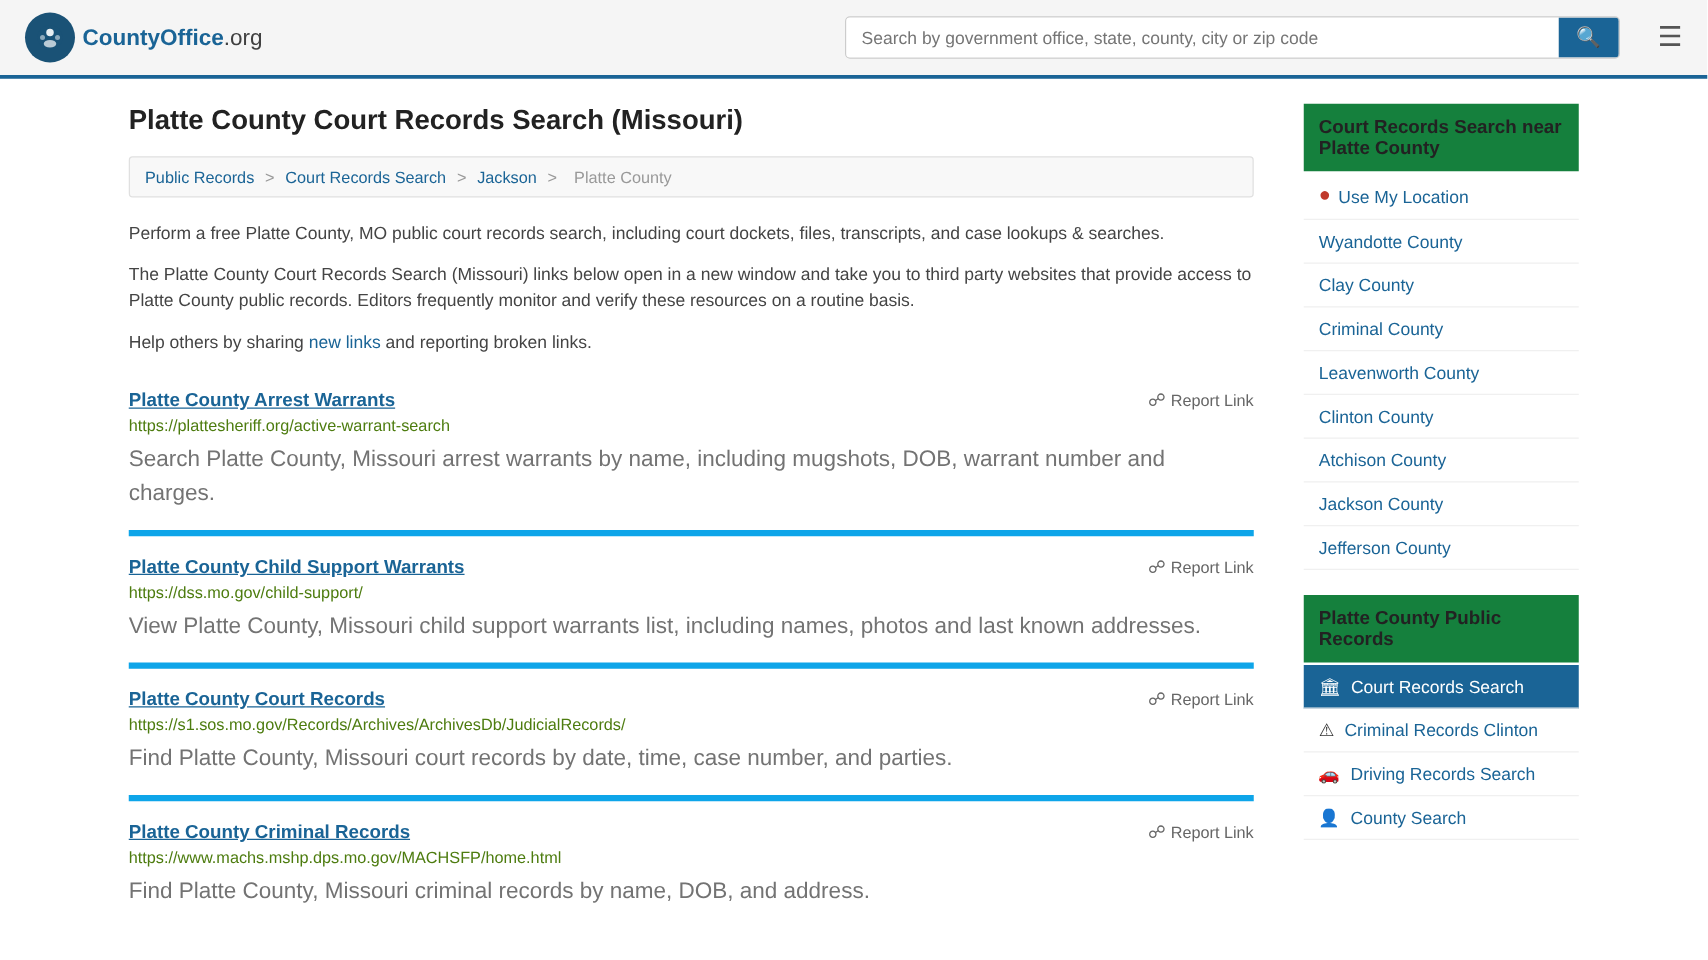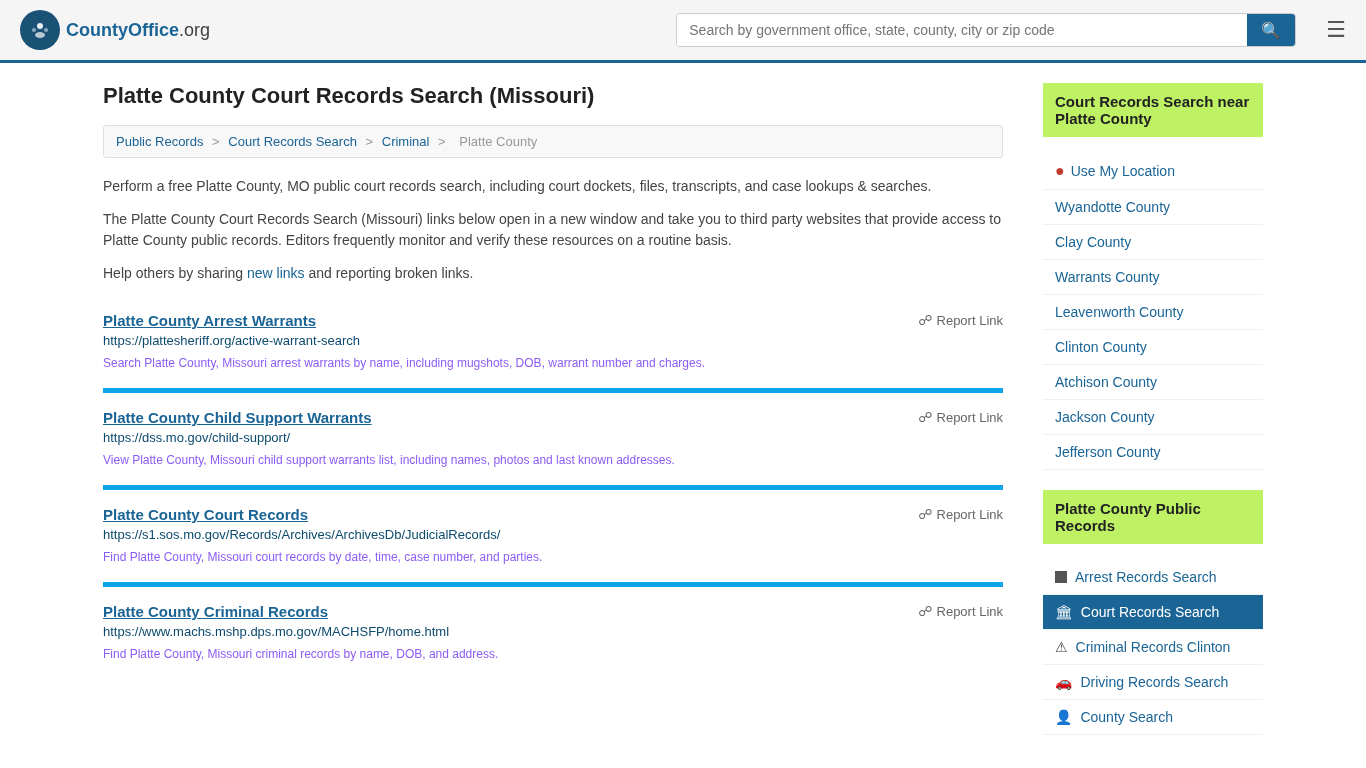--- a/index.html
+++ b/index.html
@@ -128,37 +128,37 @@
       font-size: 13px;
       color: #666;
       display: flex;
       align-items: center;
       gap: 4px;
       white-space: nowrap;
       cursor: pointer;
     }
     .report-icon { font-size: 14px; }
     .result-url {
-      color: #0c4a6e;
+      color: #4d7c0f;
       font-size: 13px;
       margin-bottom: 6px;
     }
-    .result-desc { font-size: 12px; color: #8b5cf6; line-height: 1.5; }
+    .result-desc { font-size: 18px; color: #737373; line-height: 1.5; }
 
     
     .sidebar-section {
       margin-bottom: 20px;
     }
     .sidebar-section-title {
-      background: #bef264;
+      background: #15803d;
       padding: 10px 12px;
       font-size: 15px;
       font-weight: bold;
       color: #222;
-      margin-bottom: 16px;
+      margin-bottom: 2px;
     }
     .sidebar-link {
       display: block;
       padding: 9px 12px;
       color: #1a6496;
       text-decoration: none;
       font-size: 14px;
       border-bottom: 1px solid #f0f0f0;
     }
     .sidebar-location {
@@ -222,21 +222,21 @@
 
   <div class="content">
 
     <h1 class="page-title">Platte County Court Records Search (Missouri)</h1>
 
     <nav class="breadcrumb">
       <a href="#">Public Records</a>
       <span>&gt;</span>
       <a href="#">Court Records Search</a>
       <span>&gt;</span>
-      <a href="#">Criminal</a>
+      <a href="#">Jackson</a>
       <span>&gt;</span>
       <span>Platte County</span>
     </nav>
 
     <p class="desc">Perform a free Platte County, MO public court records search, including court dockets, files, transcripts, and case lookups &amp; searches.</p>
 
     <p class="desc">The Platte County Court Records Search (Missouri) links below open in a new window and take you to third party websites that provide access to Platte County public records. Editors frequently monitor and verify these resources on a routine basis.</p>
 
     <p class="desc">
       <span>Help others by sharing </span><a href="#">new links</a><span> and reporting broken links.</span>
@@ -300,35 +300,31 @@
     <div class="sidebar-section">
       <div class="sidebar-section-title">Court Records Search near Platte County</div>
 
       <div class="sidebar-location">
         <span class="location-pin">●</span>
         <span>Use My Location</span>
       </div>
 
       <a class="sidebar-link" href="#">Wyandotte County</a>
       <a class="sidebar-link" href="#">Clay County</a>
-      <a class="sidebar-link" href="#">Warrants County</a>
+      <a class="sidebar-link" href="#">Criminal County</a>
       <a class="sidebar-link" href="#">Leavenworth County</a>
       <a class="sidebar-link" href="#">Clinton County</a>
       <a class="sidebar-link" href="#">Atchison County</a>
       <a class="sidebar-link" href="#">Jackson County</a>
       <a class="sidebar-link" href="#">Jefferson County</a>
     </div>
 
     <div class="sidebar-section">
       <div class="sidebar-section-title">Platte County Public Records</div>
 
-      <div class="pr-item">
-        <span class="pr-icon" style="display:inline-block;width:12px;height:12px;background:#555;flex-shrink:0;"></span>
-        <a href="#">Arrest Records Search</a>
-      </div>
 
       <div class="pr-item active">
         <span class="pr-icon">🏛</span>
         <span>Court Records Search</span>
       </div>
 
       <div class="pr-item">
         <span class="pr-icon">⚠</span>
         <a href="#">Criminal Records Clinton</a>
       </div>

